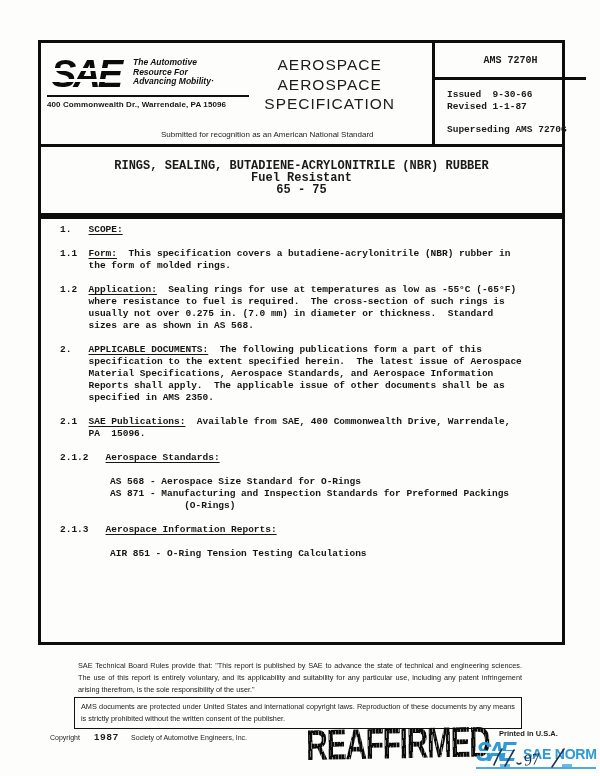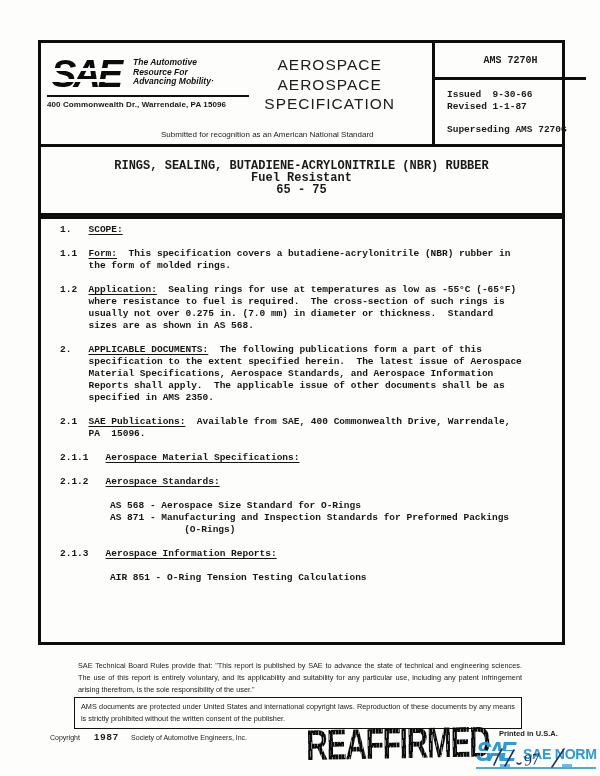--- a/index.html
+++ b/index.html
@@ -99,21 +99,20 @@
      where resistance to fuel is required.  The cross-section of such rings is
      usually not over 0.275 in. (7.0 mm) in diameter or thickness.  Standard
      sizes are as shown in AS 568.</span></div>
       <div class="block"><span>2.   </span><span class="bhead">APPLICABLE DOCUMENTS:</span><span>  The following publications form a part of this
      specification to the extent specified herein.  The latest issue of Aerospace
      Material Specifications, Aerospace Standards, and Aerospace Information
      Reports shall apply.  The applicable issue of other documents shall be as
      specified in AMS 2350.</span></div>
       <div class="block"><span>2.1  </span><span class="bhead">SAE Publications:</span><span>  Available from SAE, 400 Commonwealth Drive, Warrendale,
      PA  15096.</span></div>
-      <div class="block"><span>2.1.1   </span><span class="bhead">Aerospace Material Specifications:</span></div>
       <div class="block"><span>2.1.2   </span><span class="bhead">Aerospace Standards:</span></div>
       <div class="block items">AS 568 - Aerospace Size Standard for O-Rings
 AS 871 - Manufacturing and Inspection Standards for Preformed Packings
              (O-Rings)</div>
       <div class="block"><span>2.1.3   </span><span class="bhead">Aerospace Information Reports:</span></div>
       <div class="block items">AIR 851 - O-Ring Tension Testing Calculations</div>
     </div>
   </div>
 
   <div class="legal">SAE Technical Board Rules provide that: "This report is published by SAE to advance the state of technical and engineering sciences. The use of this report is entirely voluntary, and its applicability and suitability for any particular use, including any patent infringement arising therefrom, is the sole responsibility of the user."</div>

